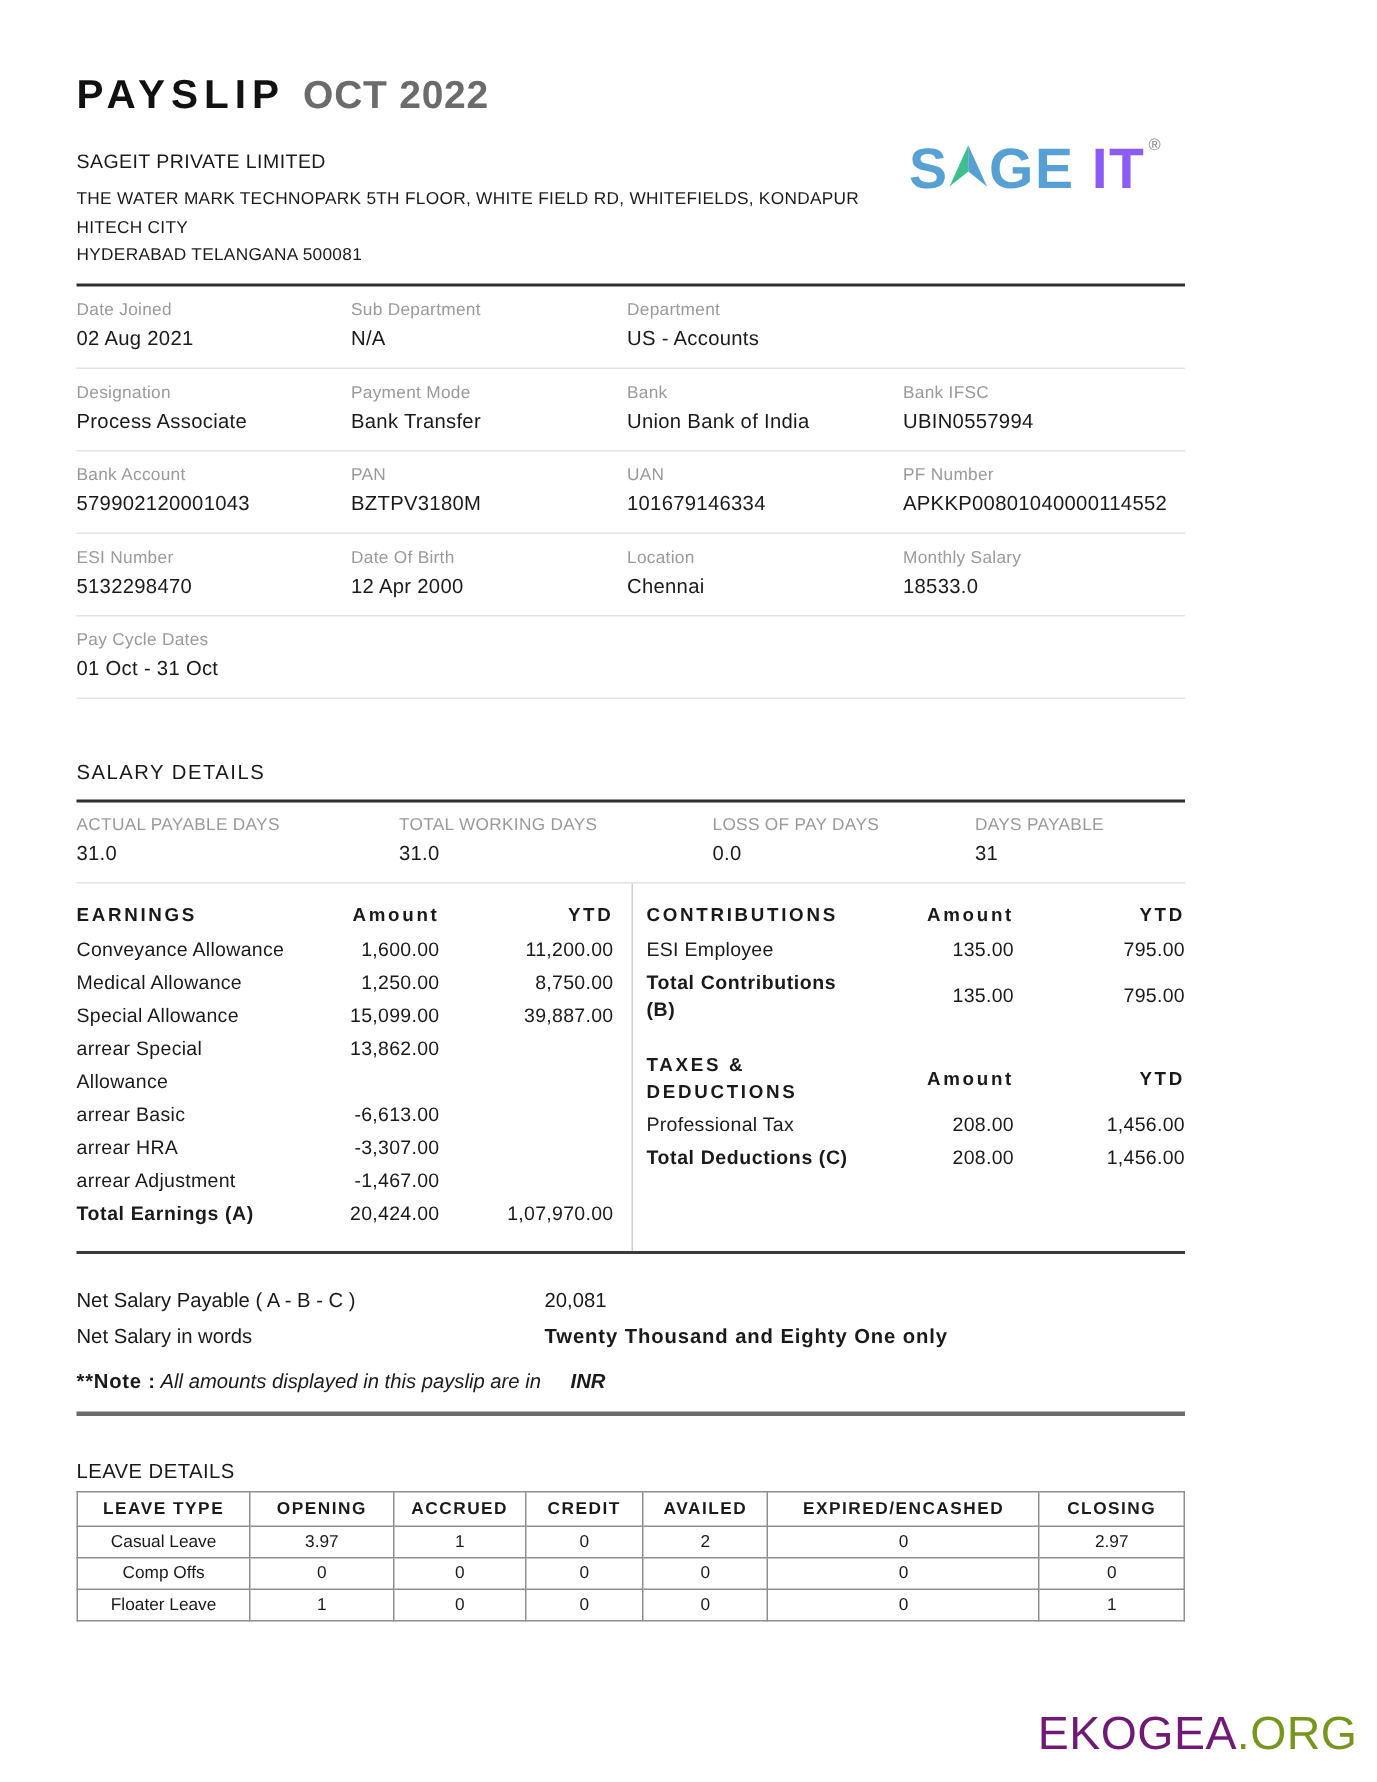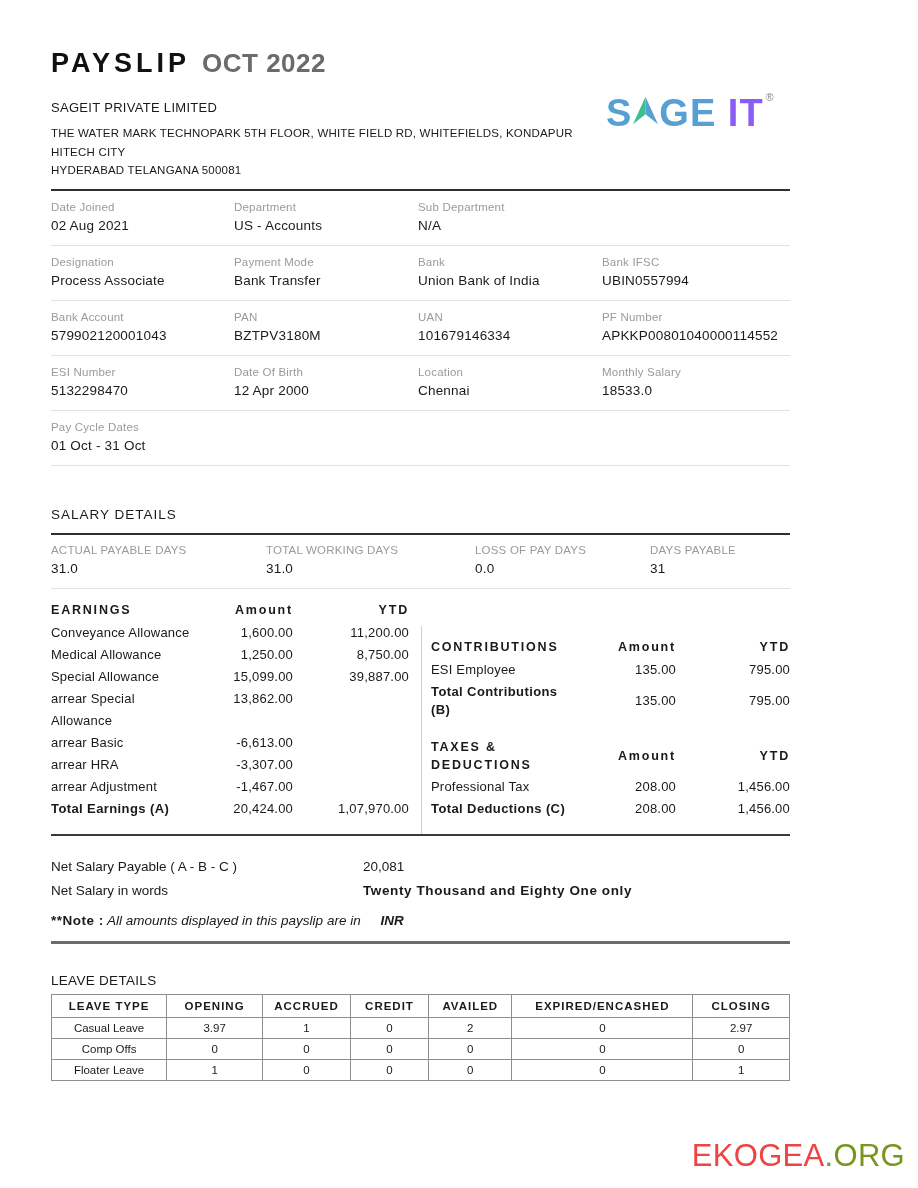--- a/index.html
+++ b/index.html
@@ -27,21 +27,21 @@
   .emp-row { display:grid; grid-template-columns:183px 184px 184px 1fr; border-bottom:1px solid #e2e2e2; padding:10px 0 12px 0; }
   .field-label { font-size:11.5px; color:#9a9a9a; letter-spacing:0.2px; }
   .field-value { font-size:13.5px; margin-top:5px; letter-spacing:0.2px; }
 
   
   .section-title { margin-top:41px; font-size:13.5px; letter-spacing:1px; }
   .section-rule { border:none; border-top:2px solid #2f2f2f; margin:11px 0 0 0; }
   .days-row { display:grid; grid-template-columns:215px 209px 175px 1fr; border-bottom:1px solid #e2e2e2; padding:9px 0 12px 0; }
 
   
-  .tables { display:flex; border-bottom:2px solid #3a3a3a;align-items:flex-end; }
+  .tables { display:flex; border-bottom:2px solid #3a3a3a; }
   .tcol-left { width:370px; padding:9px 12px 14px 0; box-sizing:border-box; }
   .tcol-right { flex:1; border-left:1px solid #cfcfcf; padding:9px 0 14px 9px; box-sizing:border-box; }
   .trow { display:flex; line-height:22px; font-size:13px; letter-spacing:0.2px; }
   .thead-row { line-height:24px; }
   .thead-row span { font-weight:bold; font-size:12.5px; letter-spacing:1.8px; }
   .tname { flex:1; }
   .tamt { width:102px; text-align:right; }
   .tytd { width:116px; text-align:right; }
   .tname2 { width:146px; }
   .tamt2 { flex:1; text-align:right; }
@@ -63,21 +63,21 @@
   .thick-rule { border:none; border-top:3px solid #6b6b6b; margin:13px 0 0 0; }
 
   
   .leave-title { margin-top:29px; font-size:13.5px; letter-spacing:0.3px; }
   table.leave { width:100%; border-collapse:collapse; margin-top:6px; }
   table.leave th, table.leave td { border:1px solid #8f8f8f; text-align:center; font-size:11.5px; padding:4px 2px; }
   table.leave th { font-weight:bold; letter-spacing:1px; padding:5px 2px; }
 
   
   .footer { position:absolute; right:13px; bottom:14px; font-size:31px; letter-spacing:0.3px; }
-  .footer-dark { color:#ef4444; }
+  .footer-dark { color:#701a75; }
   .footer-green { color:#76961d; }
 </style>
 </head>
 <body>
 
 <div class="page">
   <div class="logo">
     <span class="logo-text logo-blue">S</span>
     <svg class="logo-arrow" viewBox="0 0 100 110" xmlns="http://www.w3.org/2000/svg">
       <polygon points="50,0 50,70 0,110" fill="#3cc08f"></polygon>
@@ -105,26 +105,26 @@
 
     <hr class="dark-rule">
 
     <div class="emp-grid">
       <div class="emp-row">
         <div class="field">
           <div class="field-label">Date Joined</div>
           <div class="field-value">02 Aug 2021</div>
         </div>
         <div class="field">
+          <div class="field-label">Sub Department</div>
+          <div class="field-value">N/A</div>
+        </div>
+        <div class="field">
           <div class="field-label">Department</div>
           <div class="field-value">US - Accounts</div>
-        </div>
-        <div class="field">
-          <div class="field-label">Sub Department</div>
-          <div class="field-value">N/A</div>
         </div>
       </div>
       <div class="emp-row">
         <div class="field">
           <div class="field-label">Designation</div>
           <div class="field-value">Process Associate</div>
         </div>
         <div class="field">
           <div class="field-label">Payment Mode</div>
           <div class="field-value">Bank Transfer</div>

